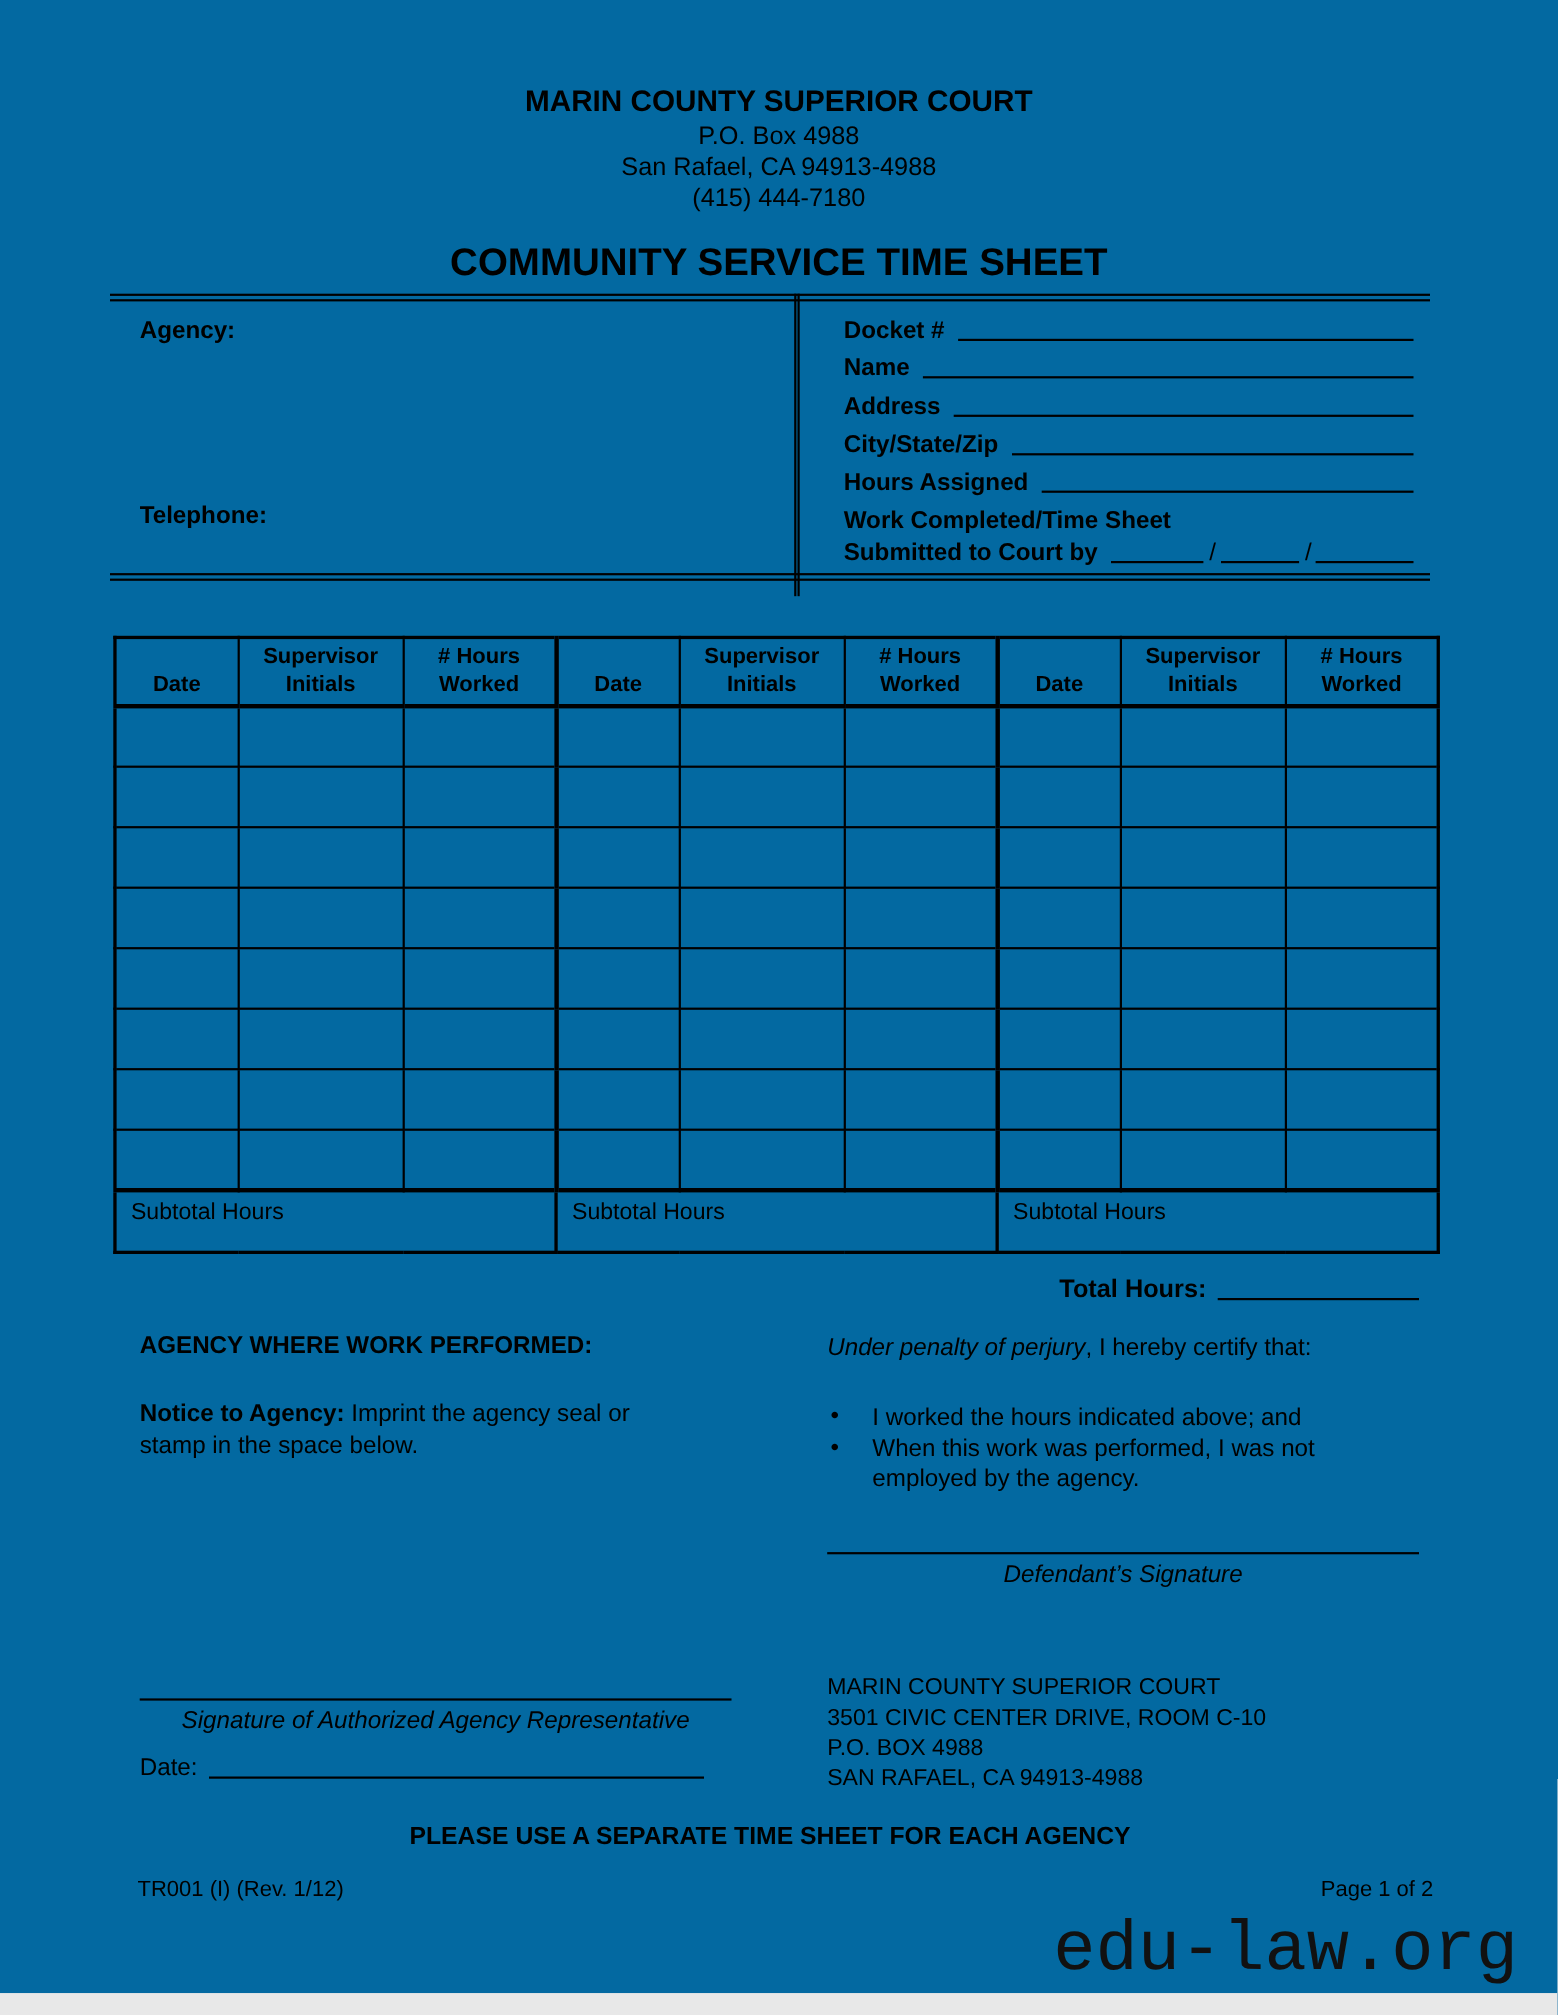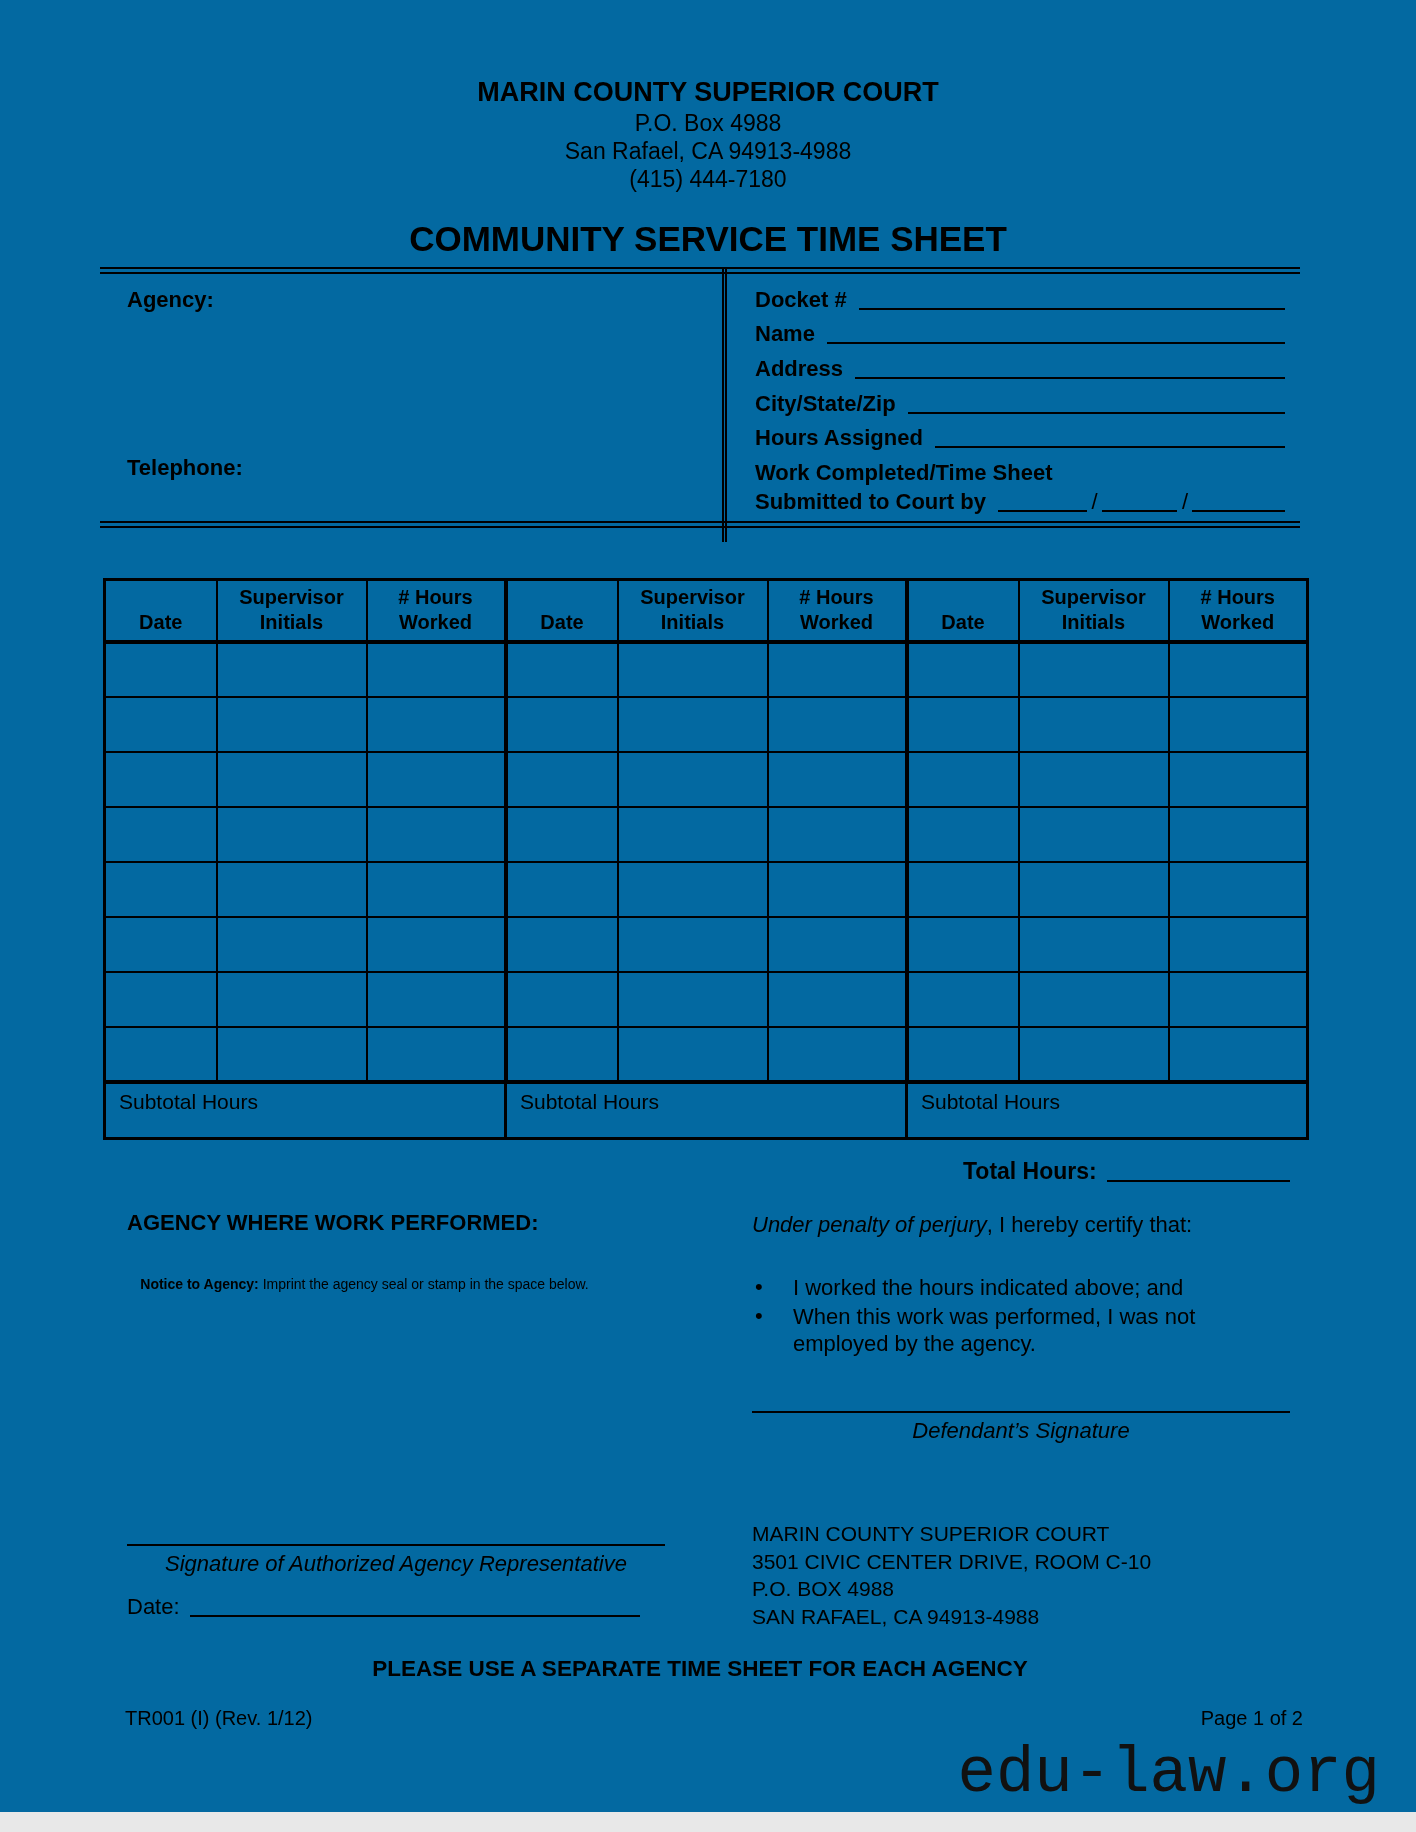--- a/index.html
+++ b/index.html
@@ -15,21 +15,21 @@
                 font-size:35px; font-weight:bold; }
 
   
   .info-box { position:absolute; left:100px; top:267px; width:1200px; height:261px;
               border-top:7px double #000; border-bottom:7px double #000; display:flex; }
   .info-left { position:relative; width:622px; }
   .info-divider { position:absolute; left:622px; top:0; height:275px; width:5px;
                   border-left:5px double #000; }
   .agency-label { position:absolute; top:13px; left:27px; font-size:22px; font-weight:bold; }
   .telephone-label { position:absolute; bottom:40px; left:27px; font-size:22px; font-weight:bold; }
-  .info-right { flex:1; padding:4px 15px 6px 33px; display:flex; flex-direction:column; }
+  .info-right { flex:1; padding:4px 15px 6px 33px; display:flex; flex-direction:column;margin-left:12px; }
   .field-row { display:flex; align-items:flex-end; height:36px; }
   .field-row .lbl { font-size:22px; font-weight:bold; white-space:nowrap; margin-right:12px; }
   .fill { flex:1; border-bottom:2px solid #000; margin-bottom:3px; height:10px; }
   .wc-line1 { font-size:22px; font-weight:bold; line-height:25px; margin-top:9px; }
   .slash-row { height:31px; }
   .slash { font-size:22px; margin:0 4px 0 5px; }
   .fill.f1 { flex:1; } .fill.f2 { flex:0.85; } .fill.f3 { flex:1.05; }
 
   
   .sheet { position:absolute; left:103px; top:578px; width:1202px;
@@ -44,21 +44,21 @@
                    text-align:left; padding:6px 0 0 13px; }
 
   
   .total-row { position:absolute; left:963px; top:1158px; width:327px; display:flex; align-items:flex-end; }
   .total-row .lbl { font-size:23px; font-weight:bold; white-space:nowrap; margin-right:10px; }
 
   
   .col-left  { position:absolute; left:127px; top:1210px; width:475px; }
   .col-right { position:absolute; left:752px; top:1212px; width:538px; }
   .section-title { font-size:22px; font-weight:bold; }
-  .notice { margin-top:34px; font-size:14px; line-height:29px;text-align:center; }
+  .notice { margin-top:34px; font-size:22px; line-height:29px; }
   .notice b { font-weight:bold; }
   .cert-intro { font-size:22px; }
   .bullets { margin-top:36px; list-style:none; }
   .bullets li { position:relative; padding-left:41px; font-size:22px; line-height:27px;
                 margin-bottom:2px; width:500px; }
   .bullets .bullet { position:absolute; left:3px; top:-1px; font-size:22px; }
 
   .sig-line { border-bottom:2px solid #000; height:0; }
   .def-sig   { position:absolute; left:752px; top:1411px; width:538px; }
   .sig-caption { font-style:italic; font-size:22px; text-align:center; margin-top:5px; }

